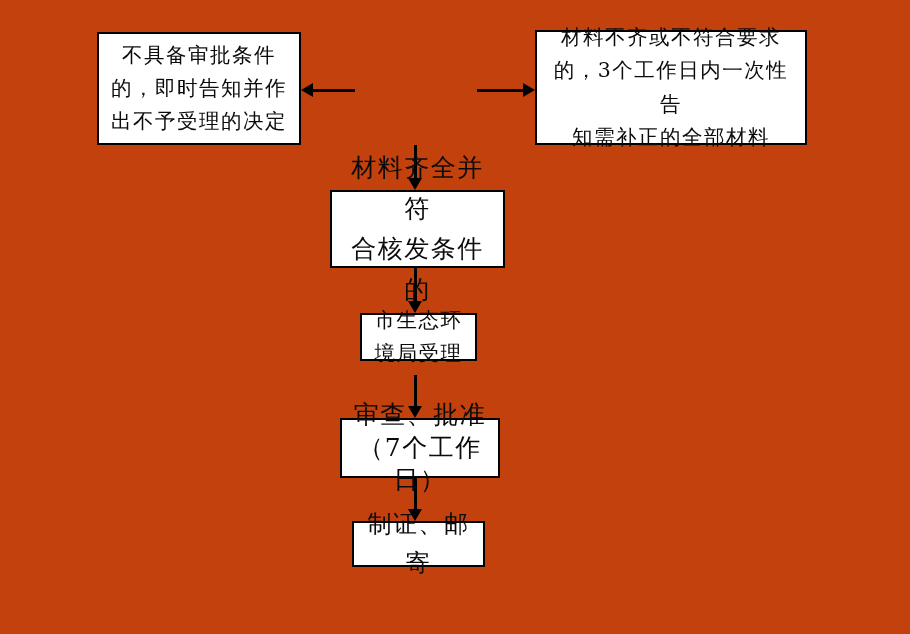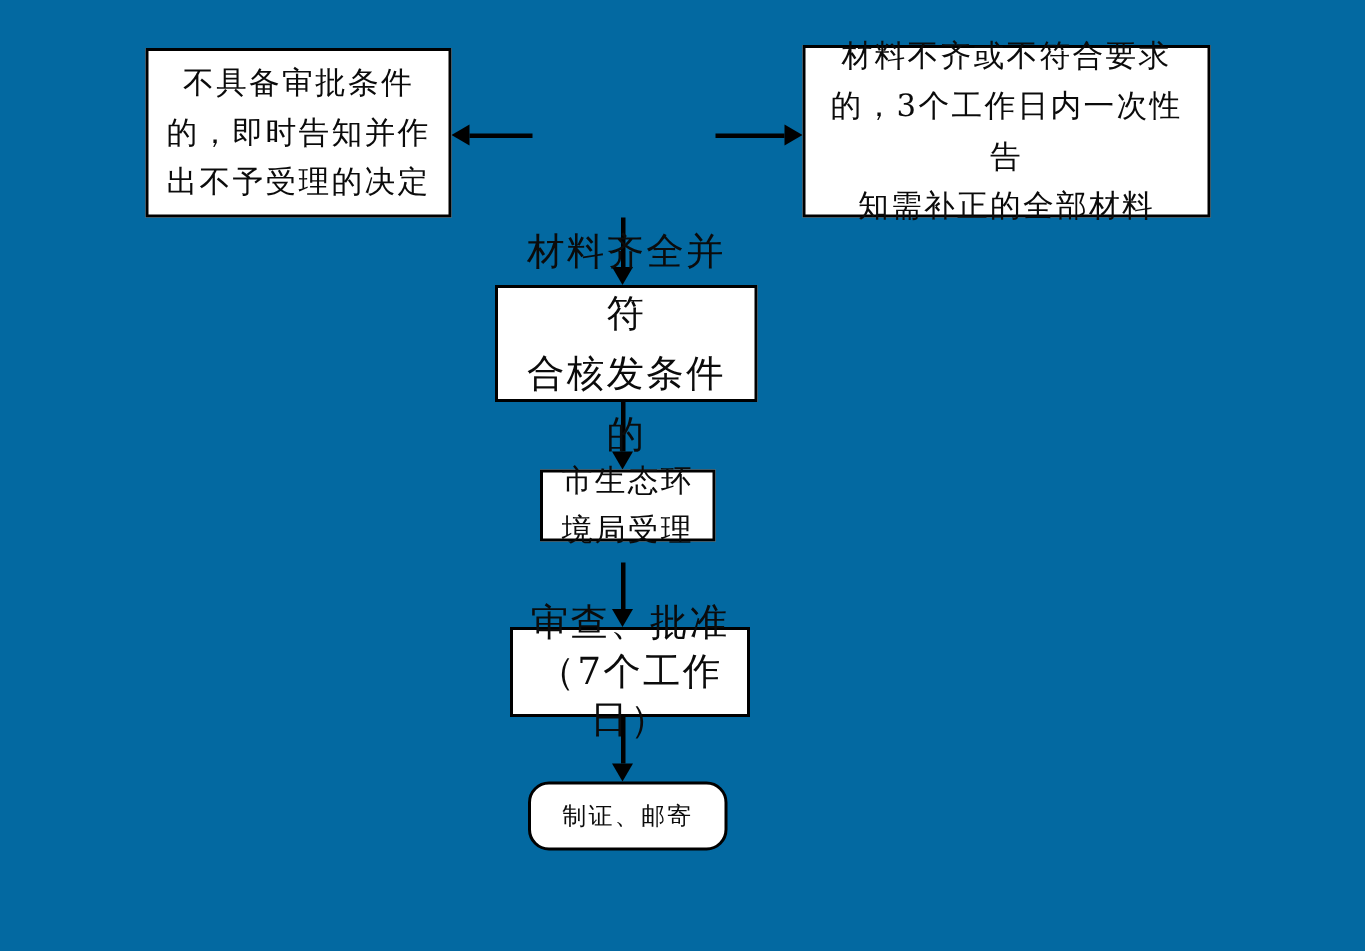--- a/index.html
+++ b/index.html
@@ -7,21 +7,21 @@
     padding: 0;
     background: #ffffff;
   }
   body {
     font-family: "DejaVu Serif", "Liberation Serif", serif;
   }
   #canvas {
     position: relative;
     width: 910px;
     height: 634px;
-    background: #0369a1;
+    background: #c2410c;
     overflow: hidden;
   }
   .node {
     position: absolute;
     box-sizing: border-box;
     border: 2px solid #000000;
     background: #ffffff;
     display: flex;
     align-items: center;
     justify-content: center;
@@ -40,21 +40,21 @@
     white-space: pre-line;
   }
 
   
   #node-reject   { left: 97px;  top: 32px;  width: 204px; height: 113px; font-size: 20.5px; }
   #node-apply    { left: 355px; top: 38px;  width: 122px; height: 107px; font-size: 20.5px; }
   #node-incomplete { left: 535px; top: 30px; width: 272px; height: 115px; font-size: 20.5px; }
   #node-complete { left: 330px; top: 190px; width: 175px; height: 78px;  font-size: 25px; }
   #node-accept   { left: 360px; top: 313px; width: 117px; height: 48px;  font-size: 20.5px; }
   #node-review   { left: 340px; top: 418px; width: 160px; height: 60px;  font-size: 25px; line-height: 1.3; }
-  #node-issue    { left: 352px; top: 521px; width: 133px; height: 46px;  font-size: 16px; border-radius: 14px; }
+  #node-issue    { left: 352px; top: 521px; width: 133px; height: 46px;  font-size: 24px; }
 
   
   .conn { position: absolute; z-index: 1; }
   .vline {
     background: #000000;
     width: 3px;
   }
   .hline {
     background: #000000;
     height: 3px;

